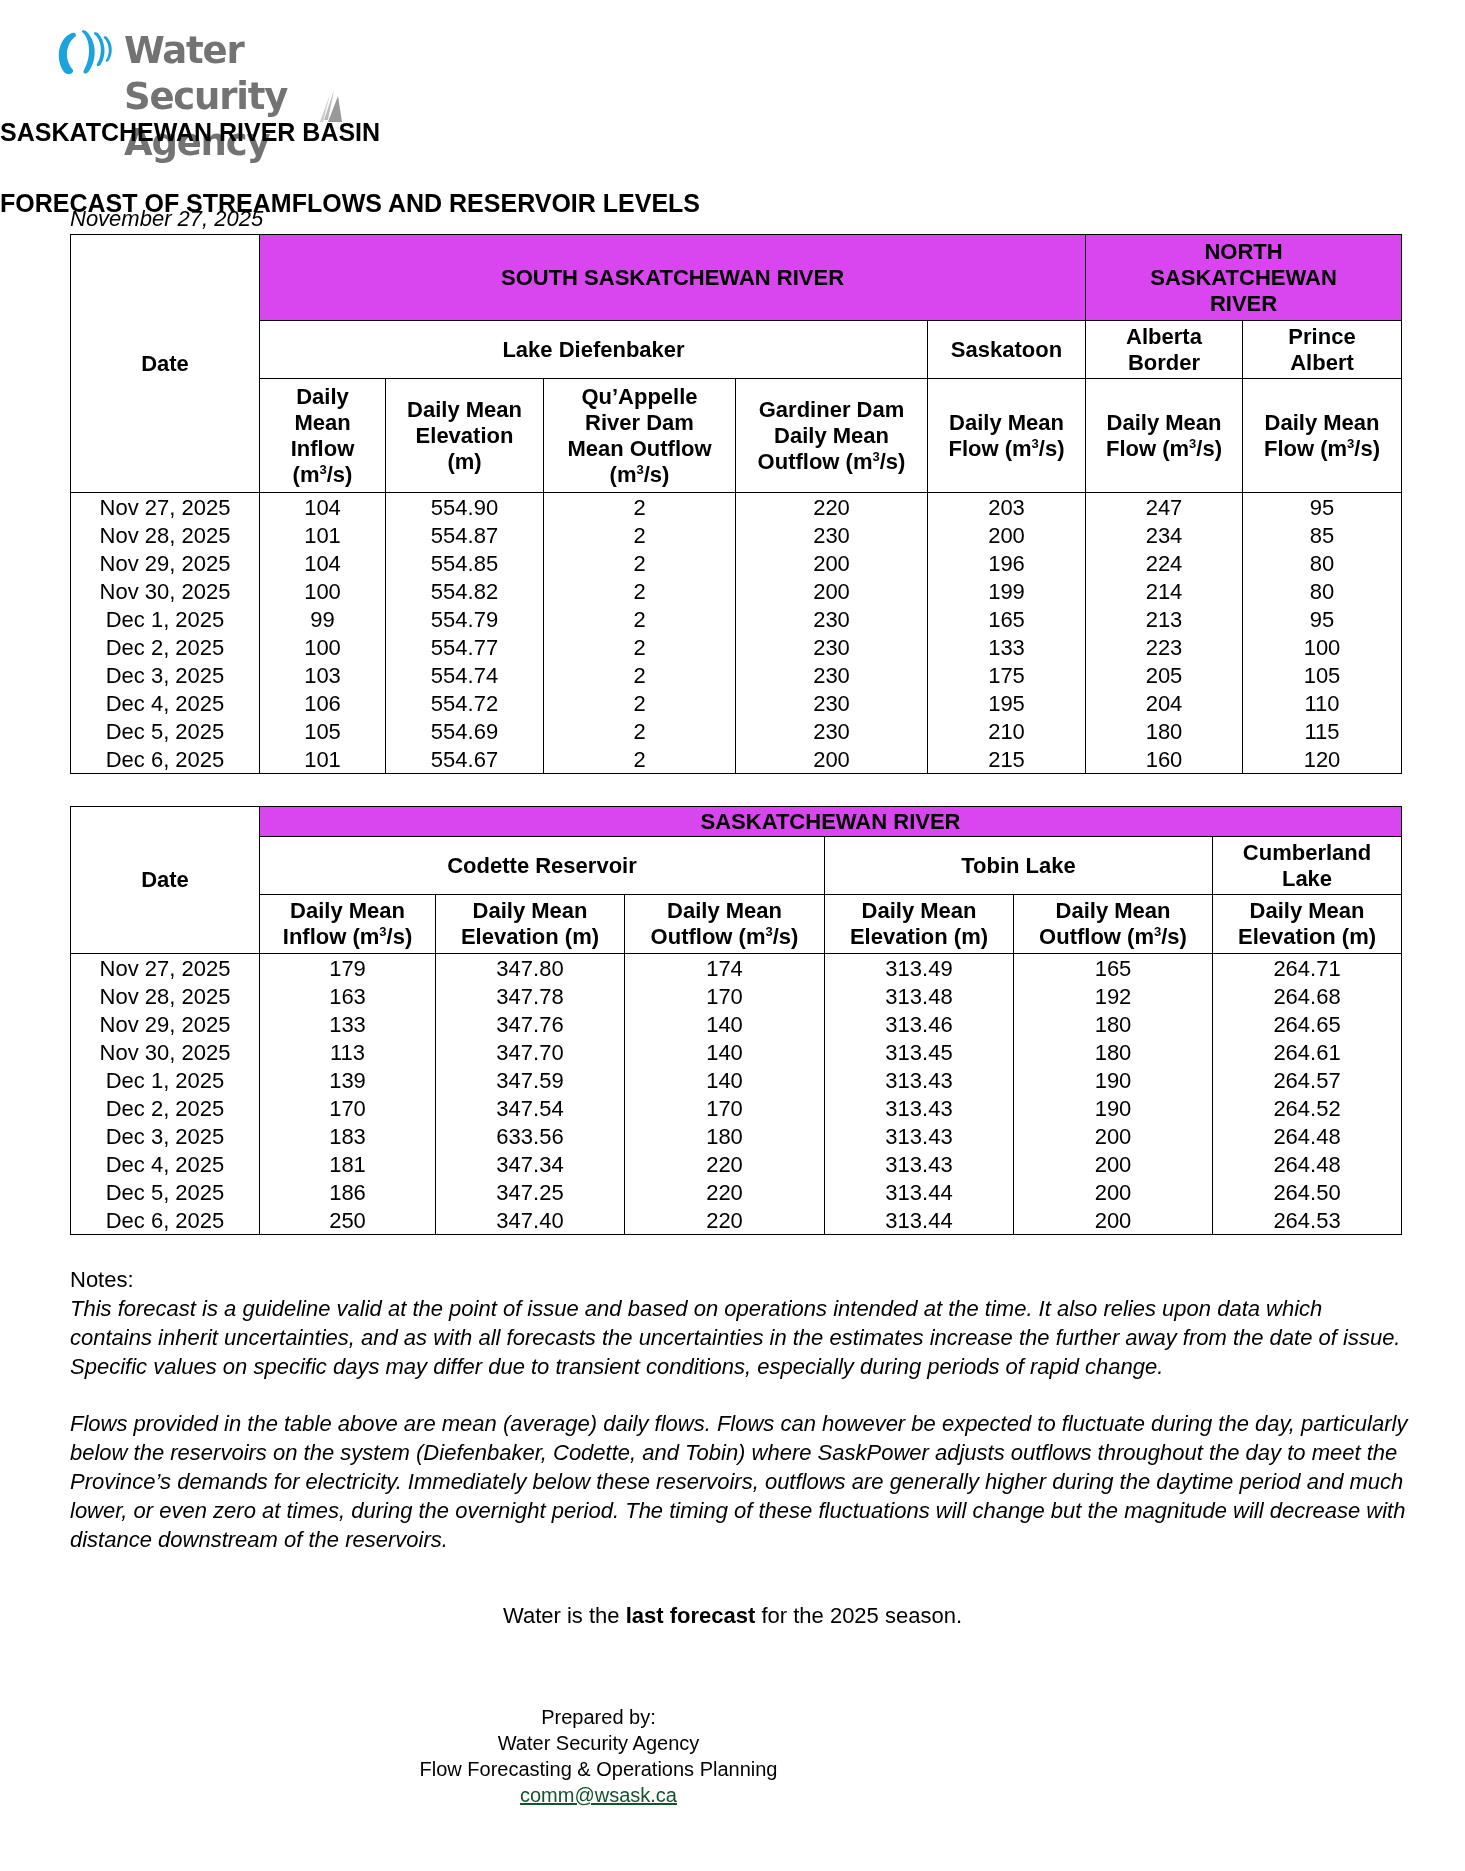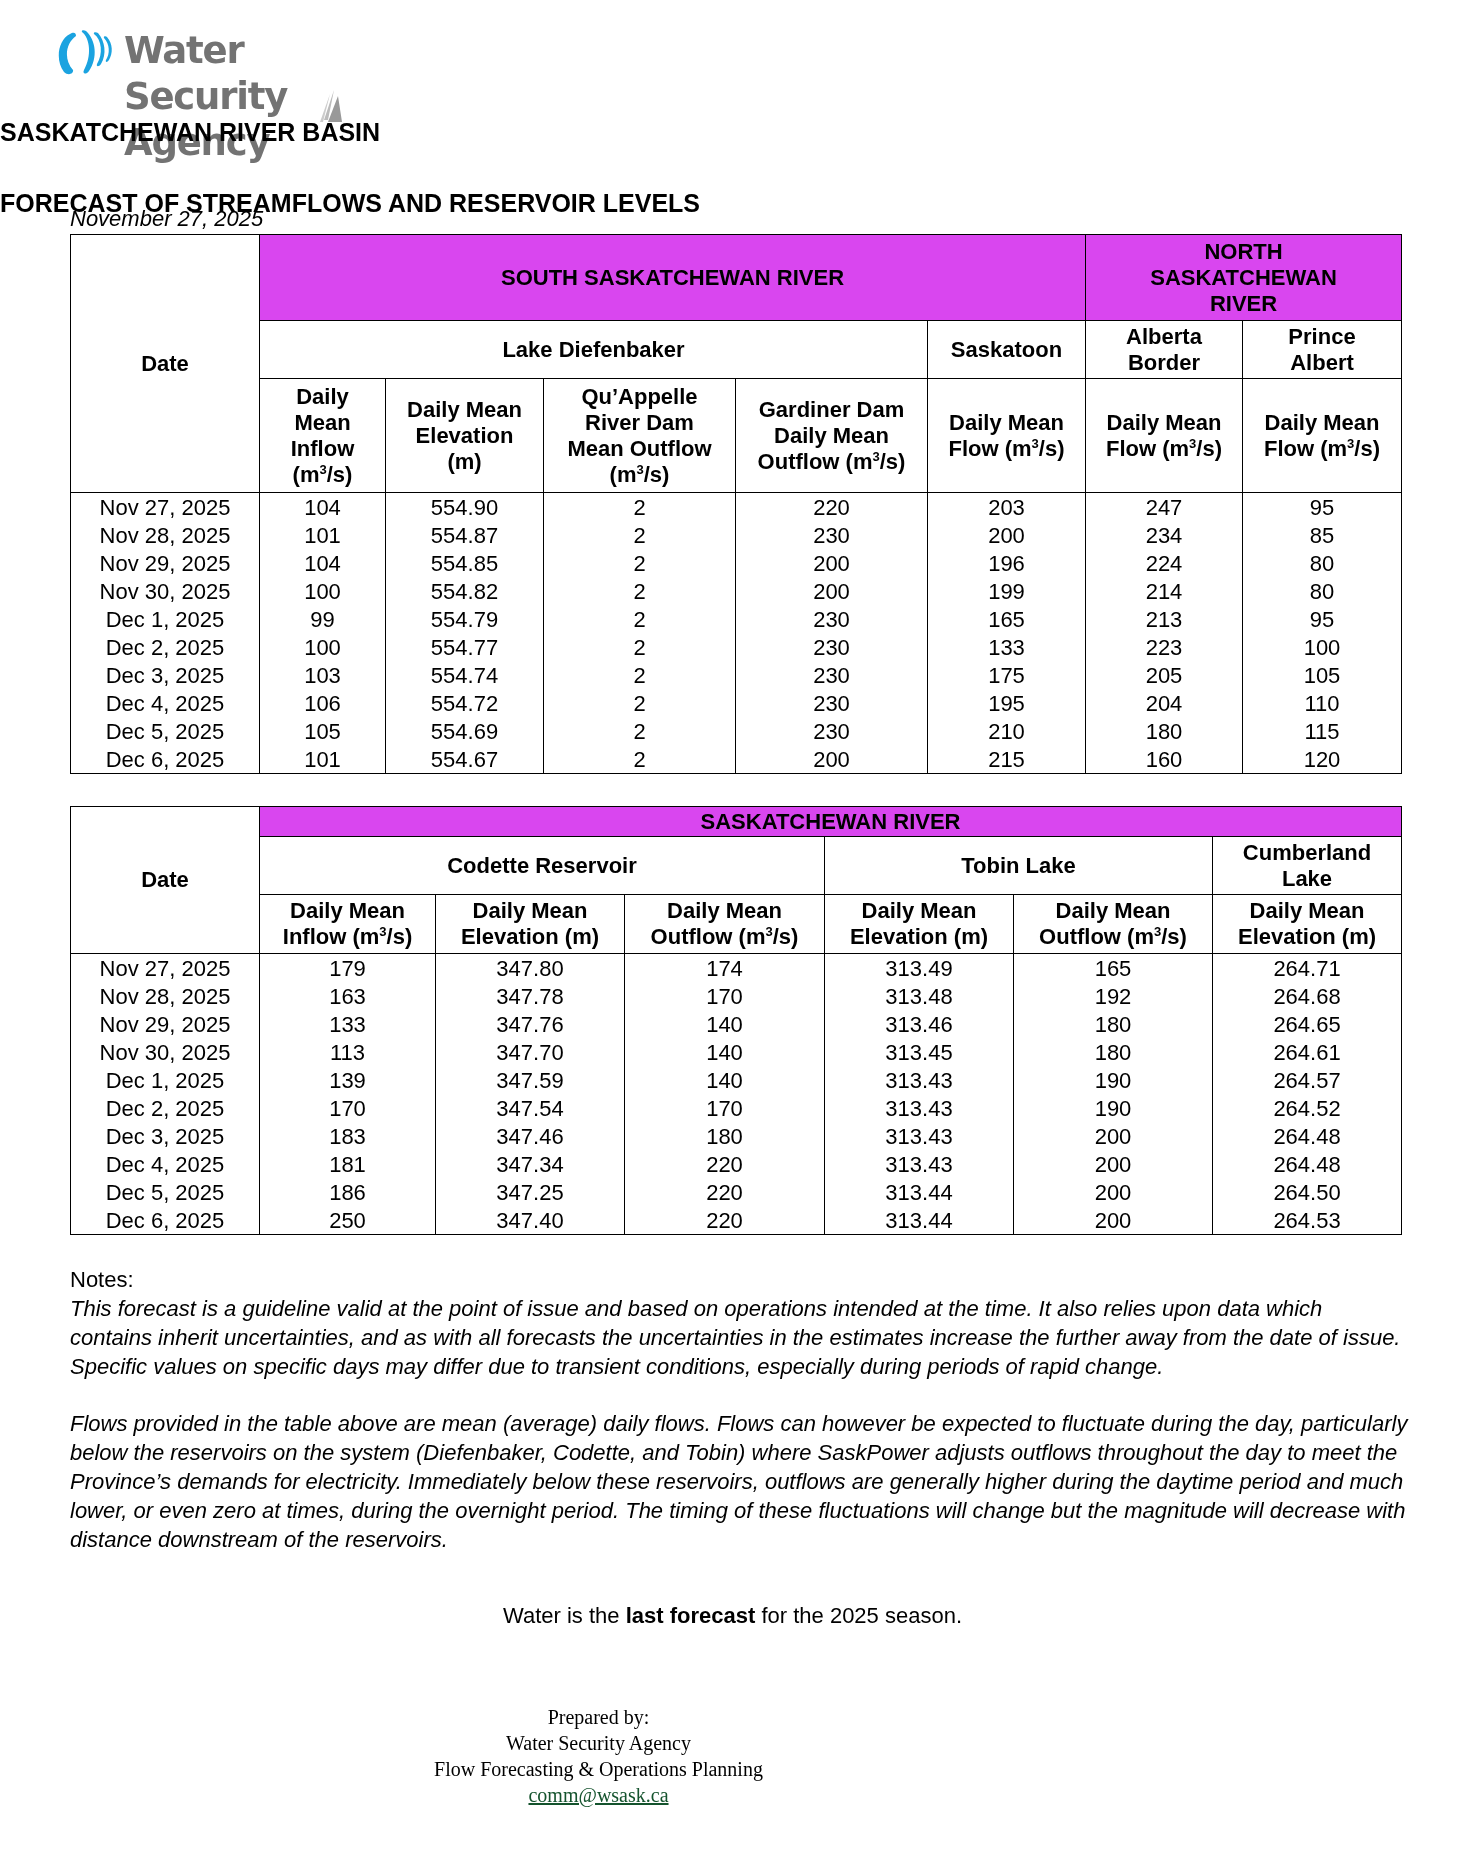--- a/index.html
+++ b/index.html
@@ -26,21 +26,21 @@
   .gray { background:#d946ef; }
   sup { font-size:13px; line-height:0; }
   #t1 { top:234px; }
   #t2 { top:806px; }
 
   .notes { left:70px; width:1340px; top:1265px; font-size:22px; line-height:29px; }
   .notes .head { font-style:normal; }
   .notes p { margin:0; font-style:italic; }
   .notes p.gap { margin-top:28px; }
   .lastline { left:0; width:1465px; text-align:center; top:1603px; font-size:22px; }
-  .prepared { left:0; width:1197px; text-align:center; top:1704px; font-size:20px; line-height:26px;font-family:Liberation Serif, serif; }
+  .prepared { left:0; width:1197px; text-align:center; top:1704px; font-size:20px; line-height:26px; }
   .prepared a { color:#14532d; text-decoration:underline; }
 </style>
 </head>
 <body>
 
 <div class="abs logo">
   <svg class="logo-mark" viewBox="0 0 58 46">
     <path d="M14 4 C2 10 -1 30 8 42 C12 46 18 44 17 40 C8 30 9 14 20 6 C20 2 17 2 14 4 Z" fill="#1ba3e0"></path>
     <path d="M26 2 C34 8 36 26 28 40 C26 44 30 45 33 41 C42 28 40 10 30 1 C28 0 25 0 26 2 Z" fill="#1ba3e0"></path>
     <path d="M38 4 C46 10 47 24 41 34 C40 37 43 37 45 34 C51 24 49 11 42 3 C40 2 37 2 38 4 Z" fill="#1ba3e0"></path>
@@ -278,21 +278,21 @@
         <td>170</td>
         <td>347.54</td>
         <td>170</td>
         <td>313.43</td>
         <td>190</td>
         <td>264.52</td>
       </tr>
       <tr>
         <td>Dec 3, 2025</td>
         <td>183</td>
-        <td>347.46</td>
+        <td>633.56</td>
         <td>180</td>
         <td>313.43</td>
         <td>200</td>
         <td>264.48</td>
       </tr>
       <tr>
         <td>Dec 4, 2025</td>
         <td>181</td>
         <td>347.34</td>
         <td>220</td>

